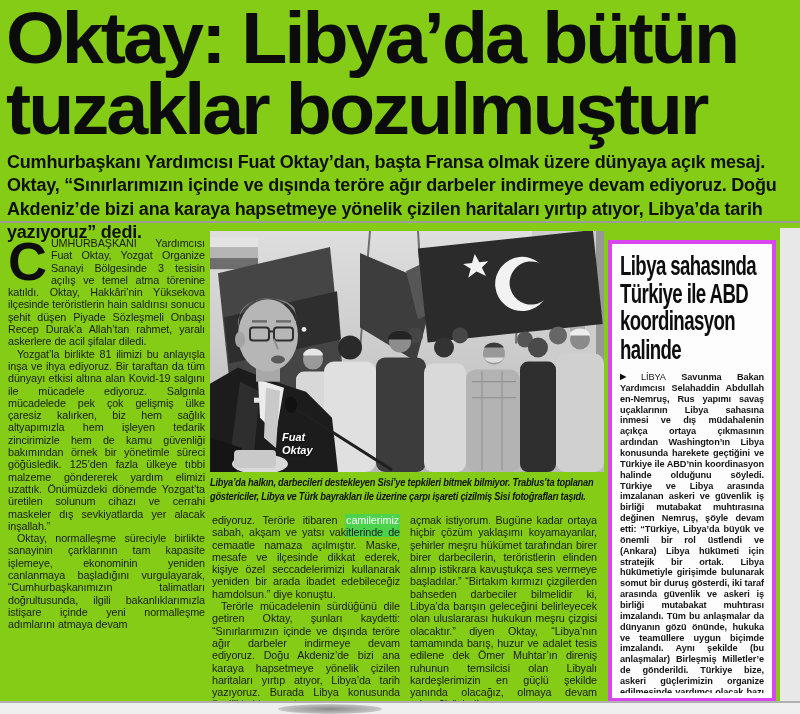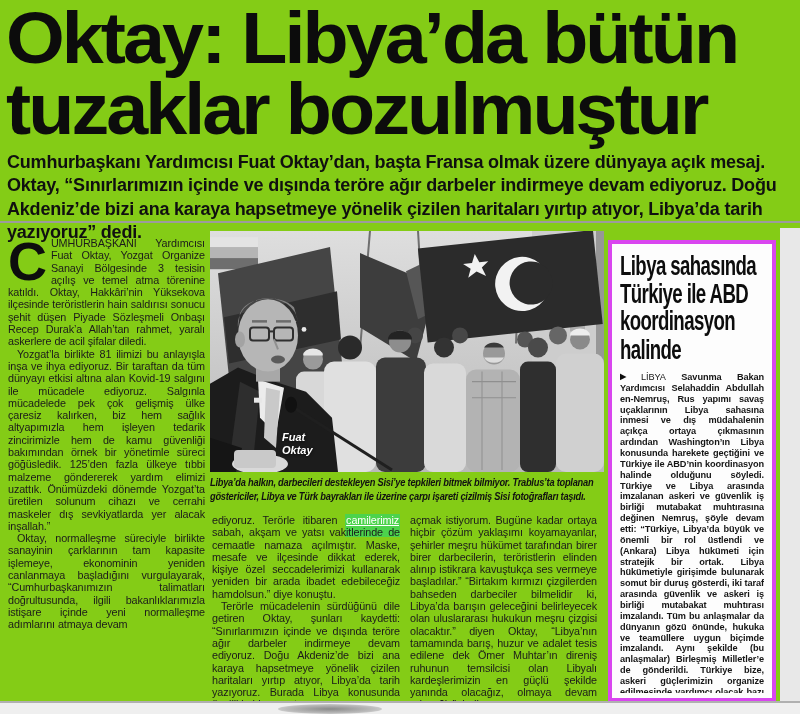--- a/index.html
+++ b/index.html
@@ -15,21 +15,21 @@
               font-size:18px;font-weight:700;line-height:1.3;letter-spacing:-0.2px;color:#101010;}
 
   .head-rule{position:absolute;left:0;top:221px;width:800px;border-top:2px solid #9c9c9c;}
 
   .body-col{position:absolute;font-size:10.8px;line-height:1.14;letter-spacing:-0.1px;
             text-align:justify;color:#1b1b1b;overflow:hidden;}
   .body-col p{margin:0;}
   .body-col p.indent{text-indent:9px;}
   .dropcap{float:left;font-weight:700;font-size:54px;line-height:44px;padding:2px 4px 0 0;color:#0d0d0d;}
   .lead-word{font-weight:400;}
-  .highlight{color:#ffffff;padding:11px 1px;text-decoration:underline;}
+  .highlight{color:#ffffff;padding:11px 1px;}
 
   .col1{left:8px;top:237px;width:197px;height:470px;}
   .col2{left:212px;top:514px;width:188px;height:193px;}
   .col3{left:410px;top:514px;width:187px;height:193px;}
 
   .photo-box{position:absolute;left:210px;top:231px;width:394px;height:241px;
              background:#c4c4c4;overflow:hidden;}
   .photo-label{position:absolute;left:72px;top:176px;color:#ffffff;font-weight:700;font-style:italic;
                font-size:11px;line-height:1.15;text-shadow:0 1px 3px rgba(0,0,0,0.65);margin-top:24px;}
 

